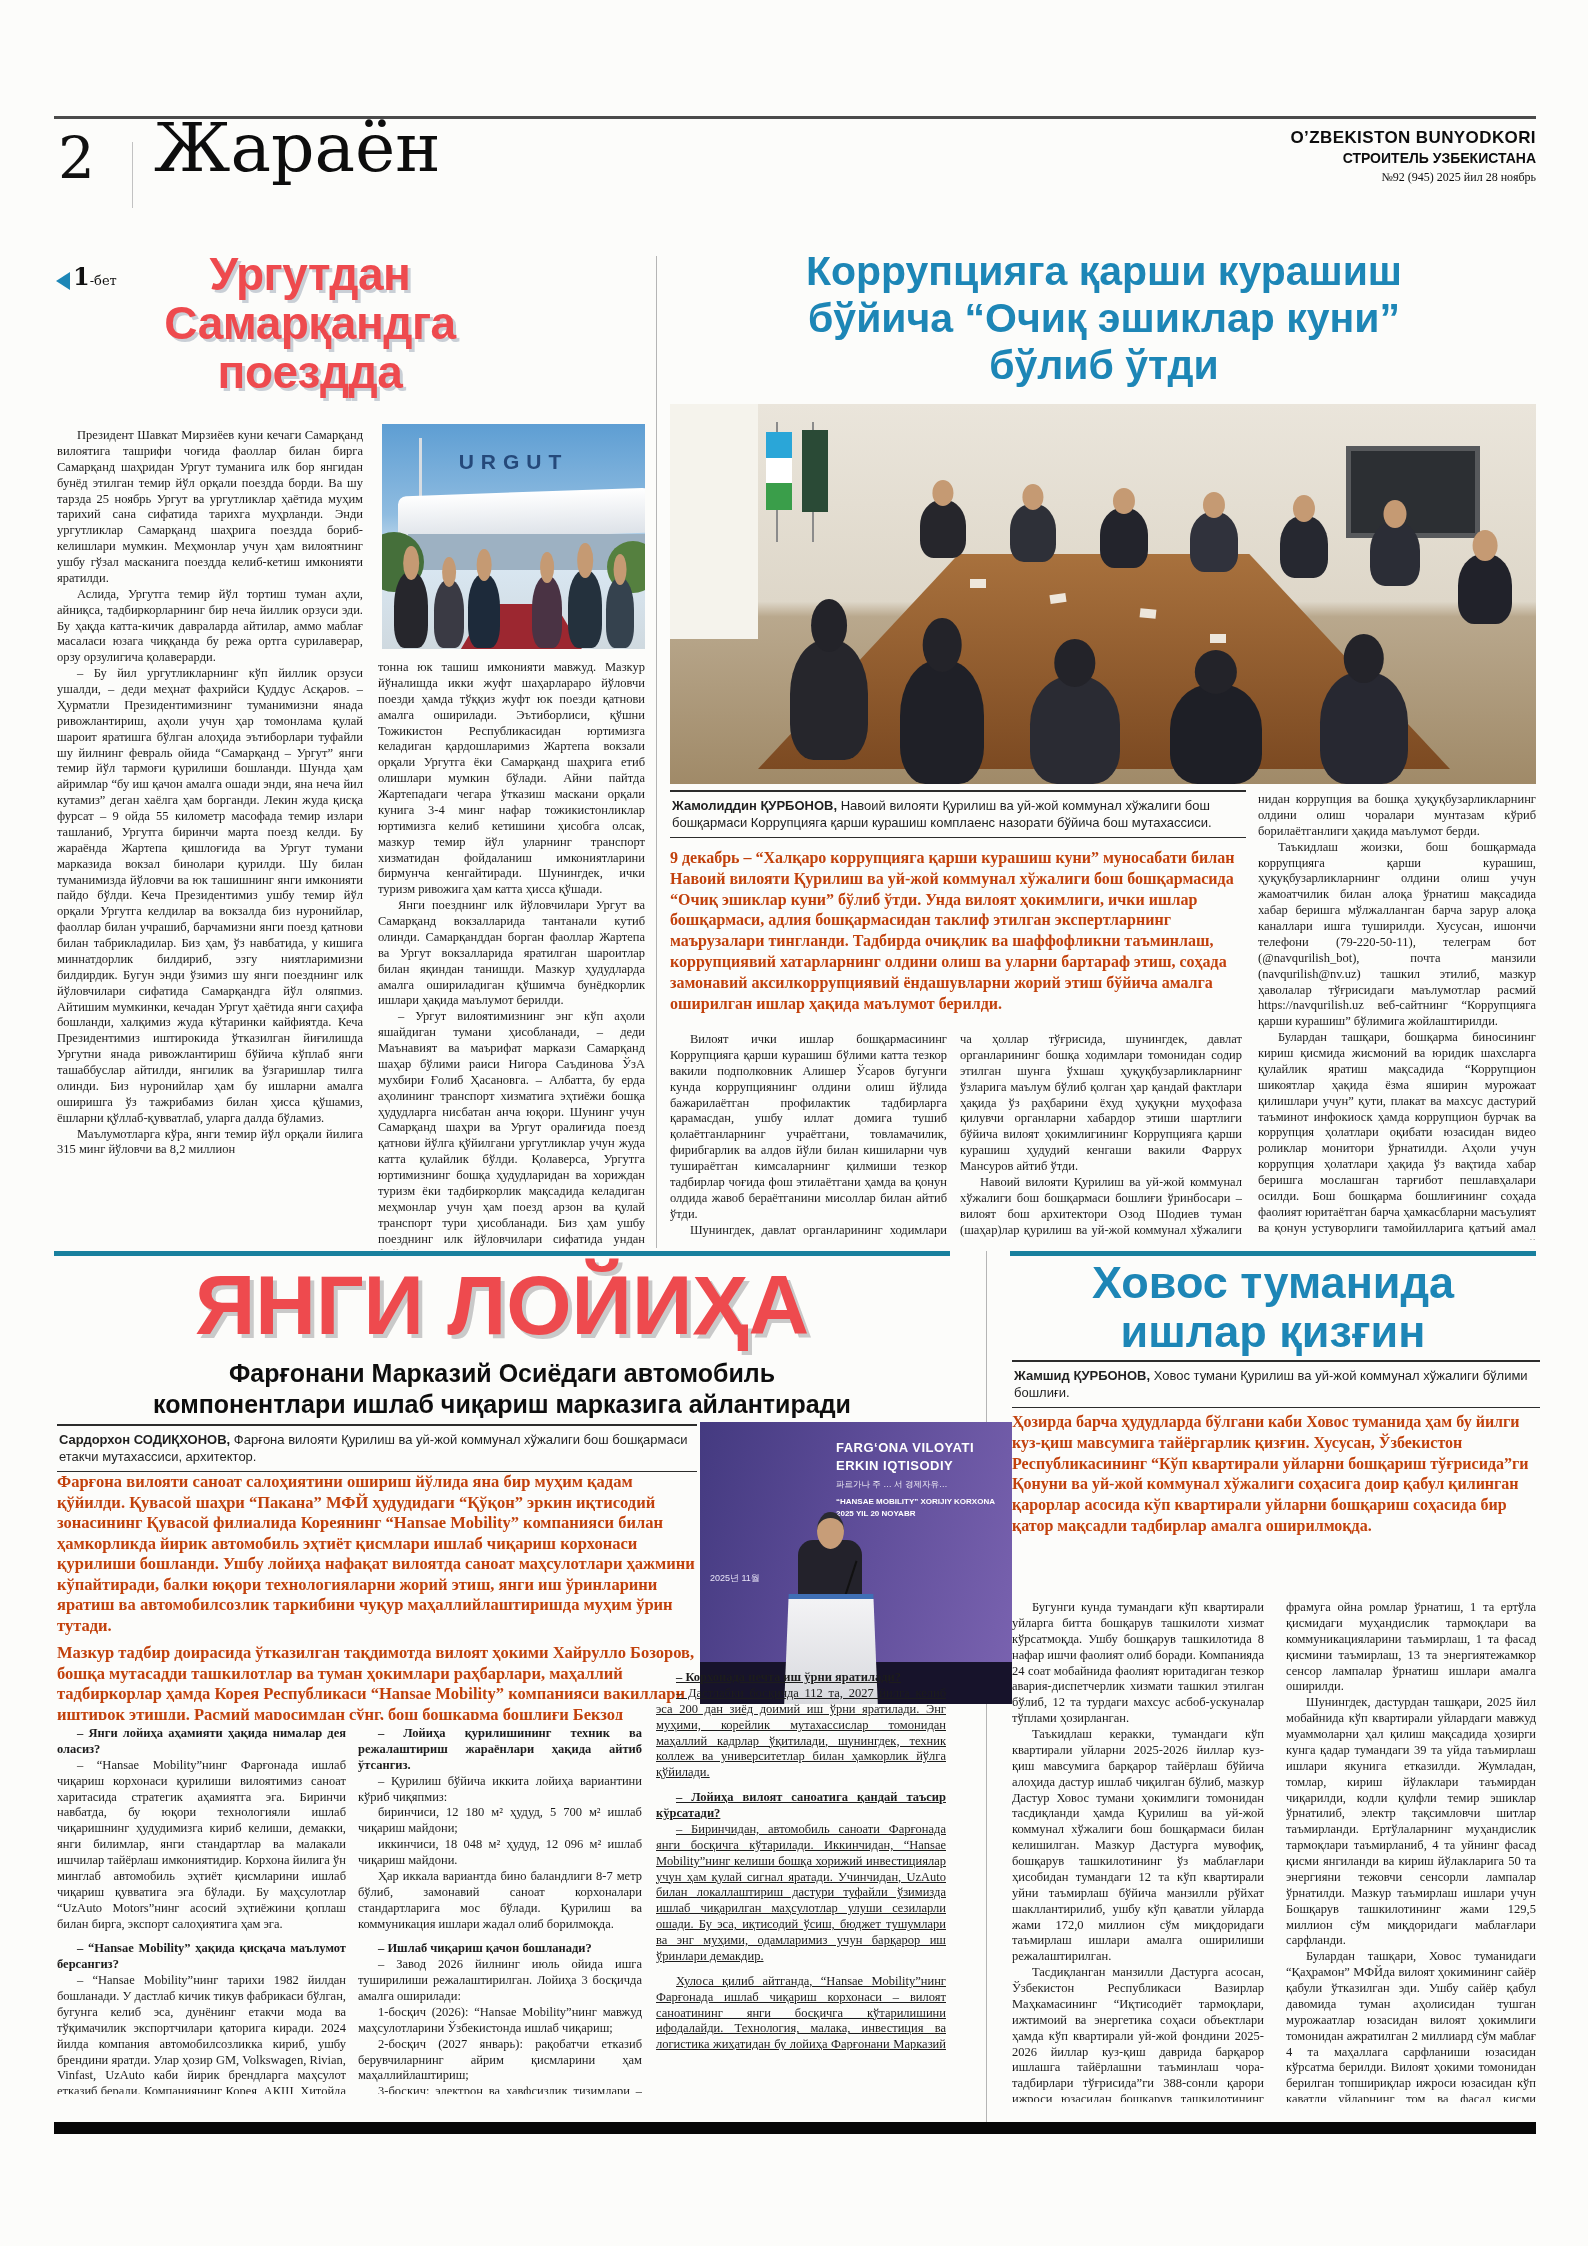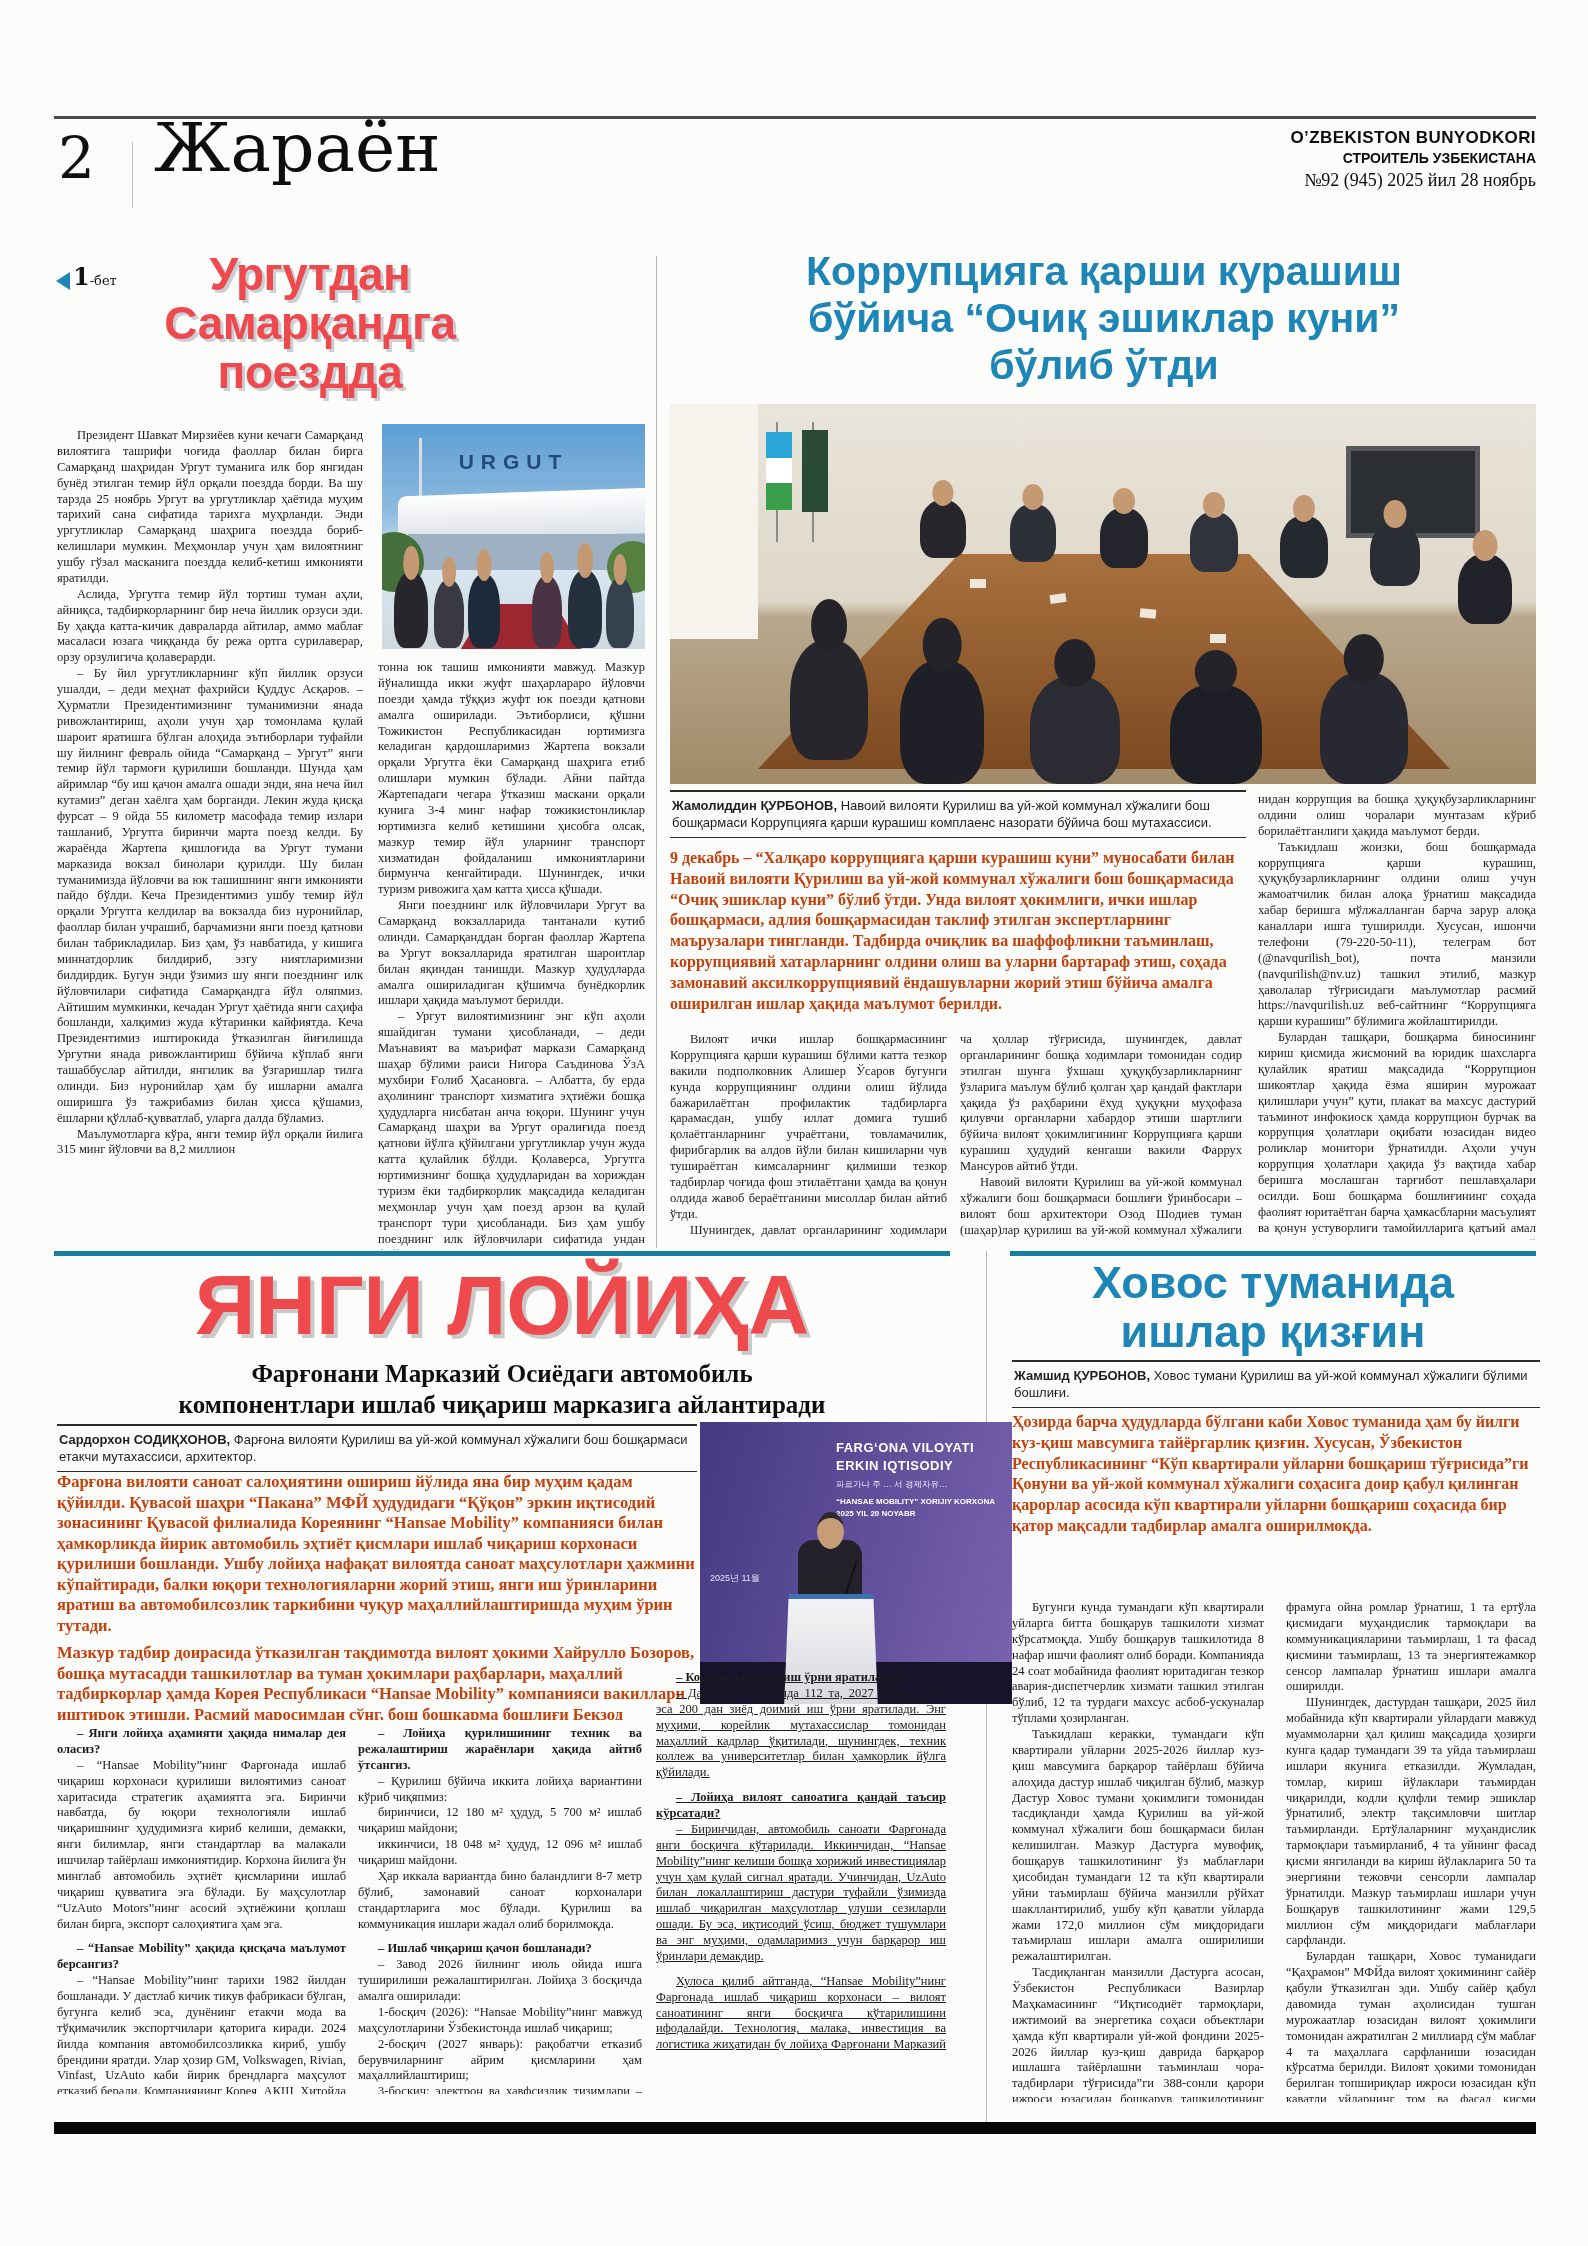--- a/index.html
+++ b/index.html
@@ -6,21 +6,21 @@
   .page{position:relative;width:1588px;height:2246px;margin:0 auto;background:#fcfcfa;
         font-family:"Liberation Serif",serif;color:#1b1b1b;overflow:hidden;}
   
   .top-rule{position:absolute;left:54px;top:116px;width:1482px;height:3px;background:#4b4b4b;}
   .page-num{position:absolute;left:58px;top:124px;font-size:58px;font-family:"DejaVu Serif",serif;color:#111;}
   .hdr-div{position:absolute;left:132px;top:142px;width:1px;height:66px;background:#c2c2c2;}
   .section-title{position:absolute;left:154px;top:108px;font-size:68px;font-family:"DejaVu Serif",serif;color:#0d0d0d;}
   .masthead{position:absolute;right:52px;top:128px;text-align:right;font-family:"Liberation Sans",sans-serif;color:#0d0d0d;}
   .m1{font-size:17px;font-weight:800;letter-spacing:.4px;}
   .m2{font-size:14px;font-weight:800;margin-top:2px;}
-  .m3{font-size:18px;font-family:"Liberation Serif",serif;margin-top:4px;}
+  .m3{font-size:12px;font-family:"Liberation Serif",serif;margin-top:4px;}
   
   .col{position:absolute;overflow:hidden;font-size:12.5px;line-height:1.27;text-align:justify;color:#1c1c1c;}
   .col p{margin:0;text-indent:20px;}
   .col p.cont{text-indent:0;}
   .col p.q{font-weight:bold;margin-top:9px;}
   .col p.q:first-child{margin-top:0;}
   .col p.sp{margin-top:9px;}
   .lead{position:absolute;overflow:hidden;font-weight:bold;font-size:16px;line-height:1.3;color:#c2410c;text-align:left;}
   .lead p{margin:0 0 7px 0;text-indent:0;}
   .caption{position:absolute;border-top:2px solid #2c2c2c;border-bottom:1px solid #2c2c2c;
@@ -30,21 +30,21 @@
   .title-red{position:absolute;left:70px;top:250px;width:480px;text-align:center;
              font-family:"Liberation Sans",sans-serif;font-weight:900;font-size:46px;line-height:49px;
              color:var(--accent_red,#ee4a4e);text-shadow:3px 3px 0 #c9cfd6;letter-spacing:-.5px;}
   .title-blue{position:absolute;left:664px;top:248px;width:880px;text-align:center;
               font-family:"Liberation Sans",sans-serif;font-weight:900;font-size:41px;line-height:47px;
               color:var(--accent_blue,#1d86b6);}
   .mega-red{position:absolute;left:54px;top:1258px;width:896px;text-align:center;
             font-family:"Liberation Sans",sans-serif;font-weight:900;font-size:84px;line-height:94px;
             color:var(--accent_red,#ee4a4e);text-shadow:4px 4px 0 #c9c9c9;}
   .subhead{position:absolute;left:54px;top:1358px;width:896px;text-align:center;
-           font-family:Liberation Serif, serif;font-weight:800;font-size:25px;line-height:31px;color:#0e0e0e;}
+           font-family:Liberation Sans, sans-serif;font-weight:800;font-size:25px;line-height:31px;color:#0e0e0e;}
   .title-blue2{position:absolute;left:1010px;top:1258px;width:526px;text-align:center;
                font-family:"Liberation Sans",sans-serif;font-weight:900;font-size:45px;line-height:49px;
                color:var(--accent_blue,#1d86b6);}
   
   .v-div{position:absolute;width:1px;background:#b5b5b5;}
   .main-vdiv{left:656px;top:256px;height:992px;}
   .bottom-vdiv{left:986px;top:1251px;height:875px;}
   .teal-rule{position:absolute;height:5px;background:var(--rule_teal,#18809e);}
   .tr-left{left:54px;top:1251px;width:896px;}
   .tr-right{left:1010px;top:1251px;width:526px;}

